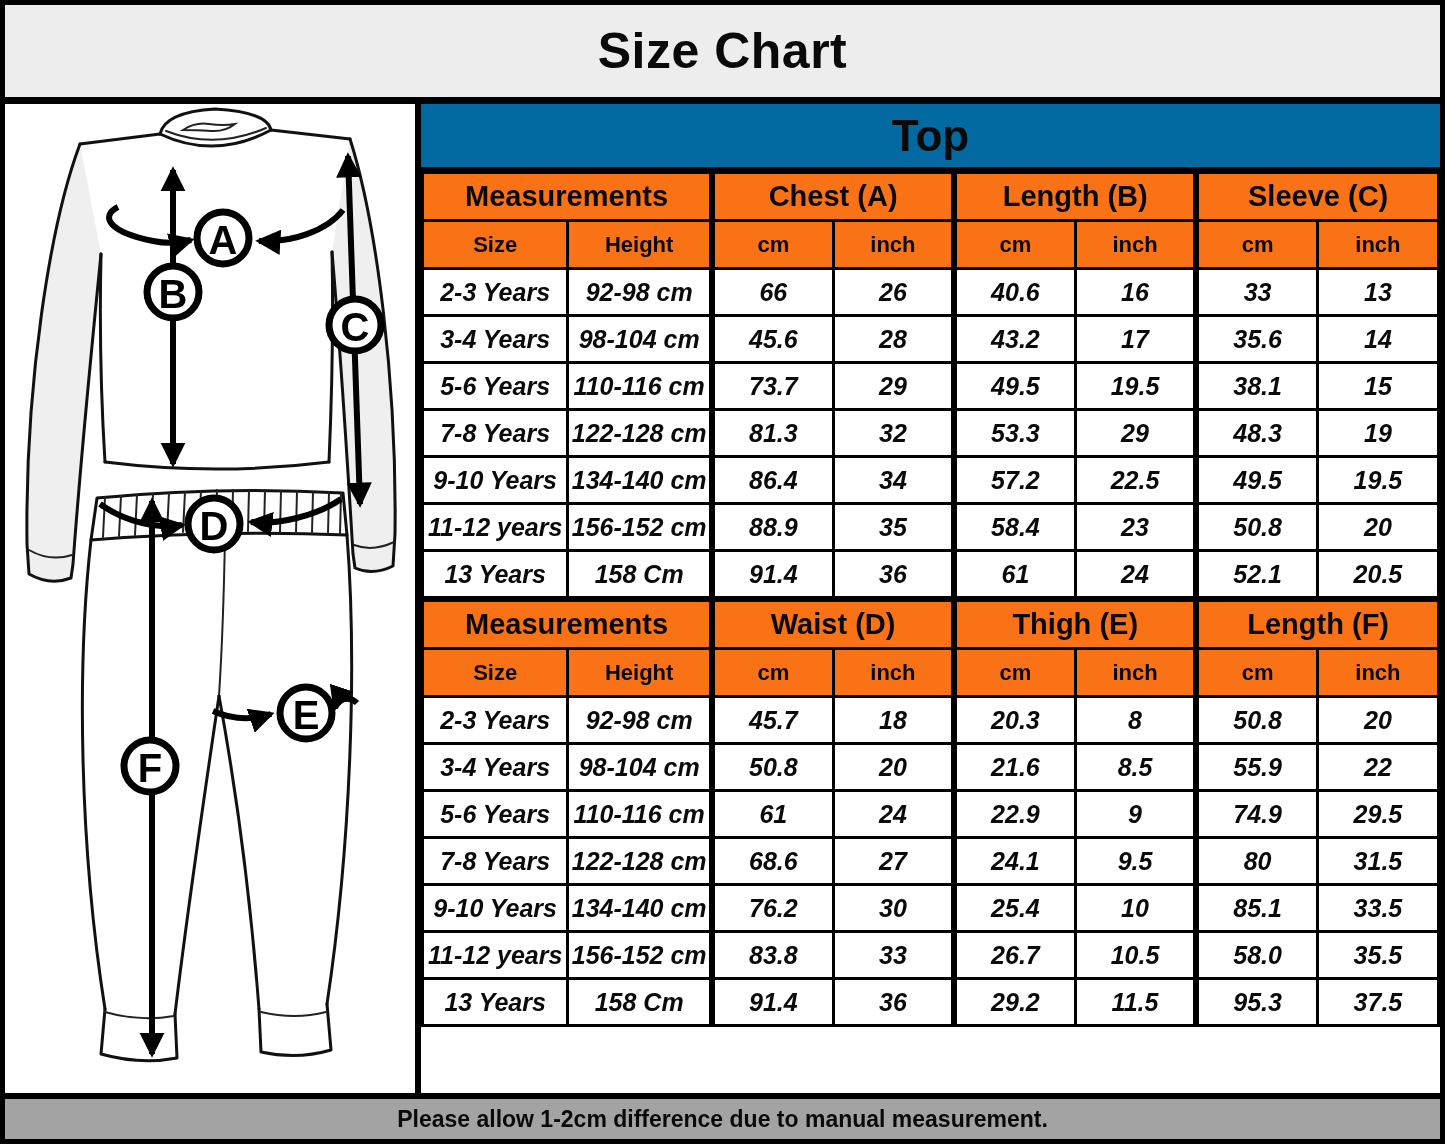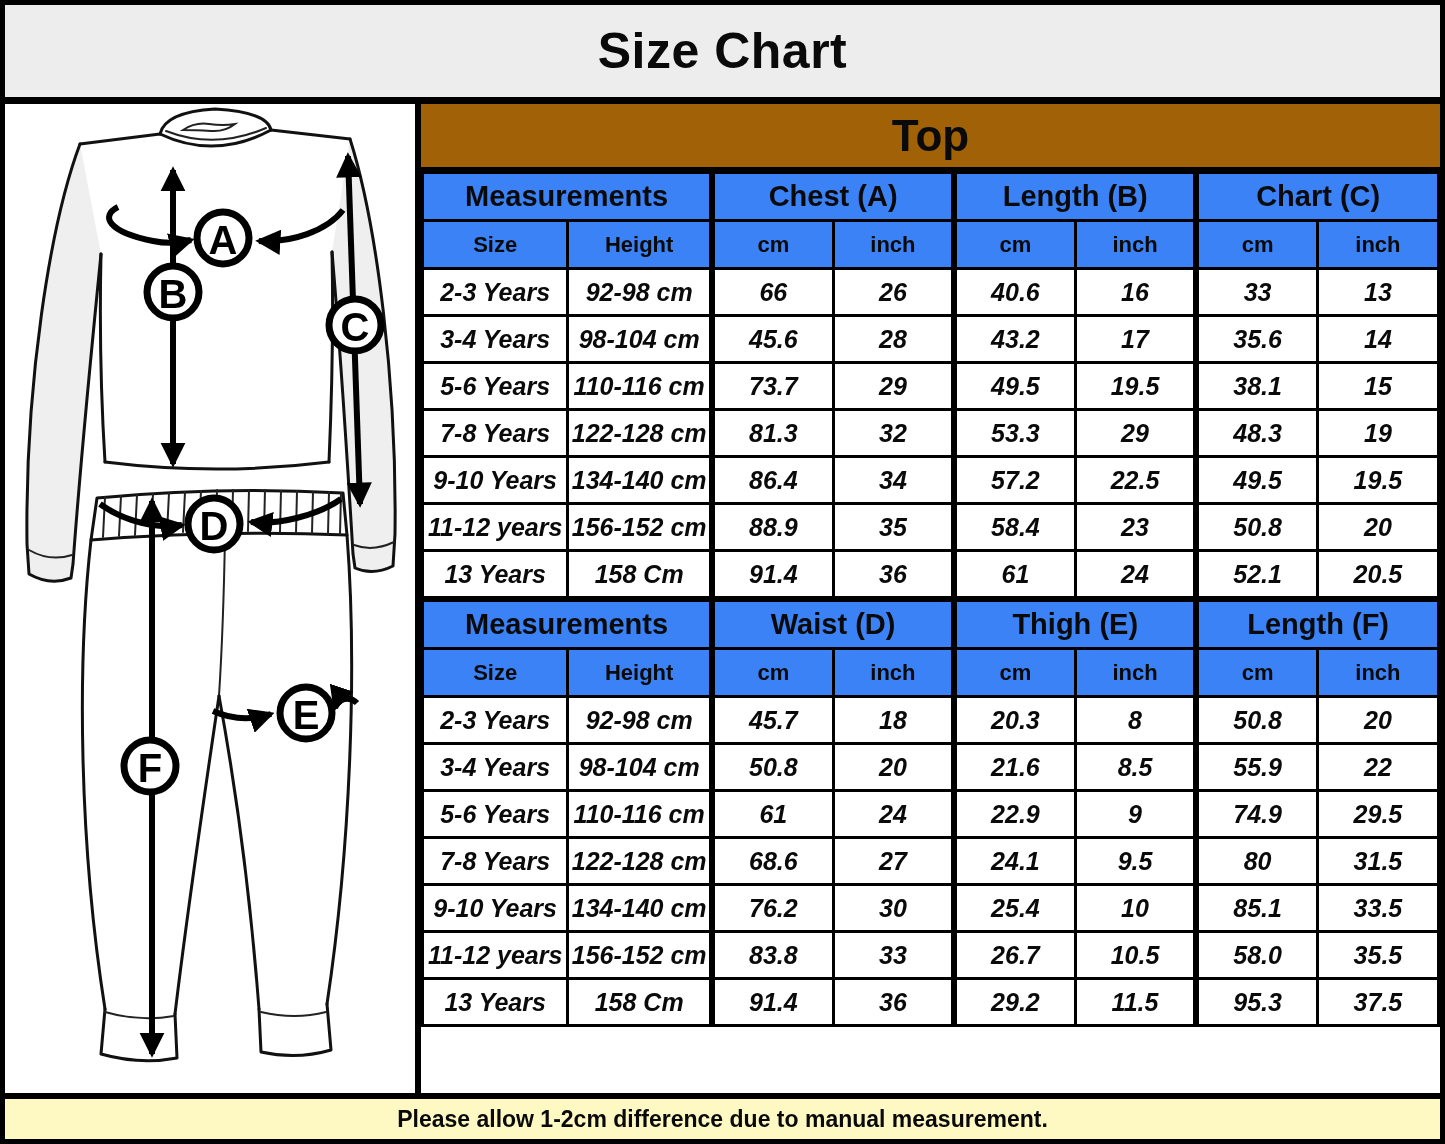--- a/index.html
+++ b/index.html
@@ -9,37 +9,37 @@
 
   .title-band { height:99px; background:#ededed; border-bottom:7px solid #000;
     display:flex; align-items:center; justify-content:center; font-size:50px; letter-spacing:.5px; }
 
   .content { flex:1; display:flex; min-height:0; }
 
   .diagram { width:410px; background:#fff; }
   .diagram svg { display:block; width:100%; height:100%; }
 
   .tables { flex:1; border-left:6px solid #000; display:flex; flex-direction:column; background:#fff; }
-  .banner { background:#a16207; border-bottom:4px solid #000; display:flex; align-items:center; justify-content:center; font-size:44px; }
+  .banner { background:#0369a1; border-bottom:4px solid #000; display:flex; align-items:center; justify-content:center; font-size:44px; }
   .banner.b-top { height:67px; }
   .banner.b-trouser { height:70px; border-top:1px solid #000; }
 
   table { width:100%; border-collapse:collapse; table-layout:fixed; }
   th, td { border:3px solid #000; text-align:center; vertical-align:middle; padding:0; overflow:hidden; }
-  thead th { background:#3b82f6; }
+  thead th { background:#f97316; }
   tr.group-row th { height:48px; font-size:29px; }
   tr.sub-row th { height:48px; font-size:22px; }
   tbody tr { height:47px;font-style:italic; }
   tbody td { font-size:25px; background:#fff; }
   .thick { border-left-width:6px !important;text-align:center; }
 
   col.c-size { width:14.3%; } col.c-height { width:14.2%; }
   col.c-unit { width:11.9166%; }
 
-  .note-band { height:46px; background:#fef9c3; border-top:6px solid #000;
+  .note-band { height:46px; background:#a3a3a3; border-top:6px solid #000;
     display:flex; align-items:center; justify-content:center; font-size:23px; }
 
   .sketch-line { fill:none; stroke:#111; stroke-width:3; stroke-linecap:round; stroke-linejoin:round; }
   .sketch-thin { fill:none; stroke:#222; stroke-width:2; stroke-linecap:round; }
   .sketch-fill { fill:#efefef; stroke:none; }
   .arrow { fill:none; stroke:#000; stroke-width:6; stroke-linecap:butt; }
   .mcircle { fill:#fff; stroke:#000; stroke-width:7; }
   .mletter { font-family:"Liberation Sans", sans-serif; font-weight:bold; font-size:40px; fill:#000;
     text-anchor:middle; dominant-baseline:central; }
 </style>
@@ -163,21 +163,21 @@
             <col class="c-unit">
             <col class="c-unit">
             <col class="c-unit">
             <col class="c-unit">
         </colgroup>
         <thead>
           <tr class="group-row">
             <th colspan="2">Measurements</th>
             <th colspan="2" class="thick">Chest (A)</th>
             <th colspan="2" class="thick">Length (B)</th>
-            <th colspan="2" class="thick">Chart (C)</th>
+            <th colspan="2" class="thick">Sleeve (C)</th>
           </tr>
           <tr class="sub-row">
             <th>Size</th>
             <th>Height</th>
             <th class="thick">cm</th>
             <th>inch</th>
             <th class="thick">cm</th>
             <th>inch</th>
             <th class="thick">cm</th>
             <th>inch</th>

